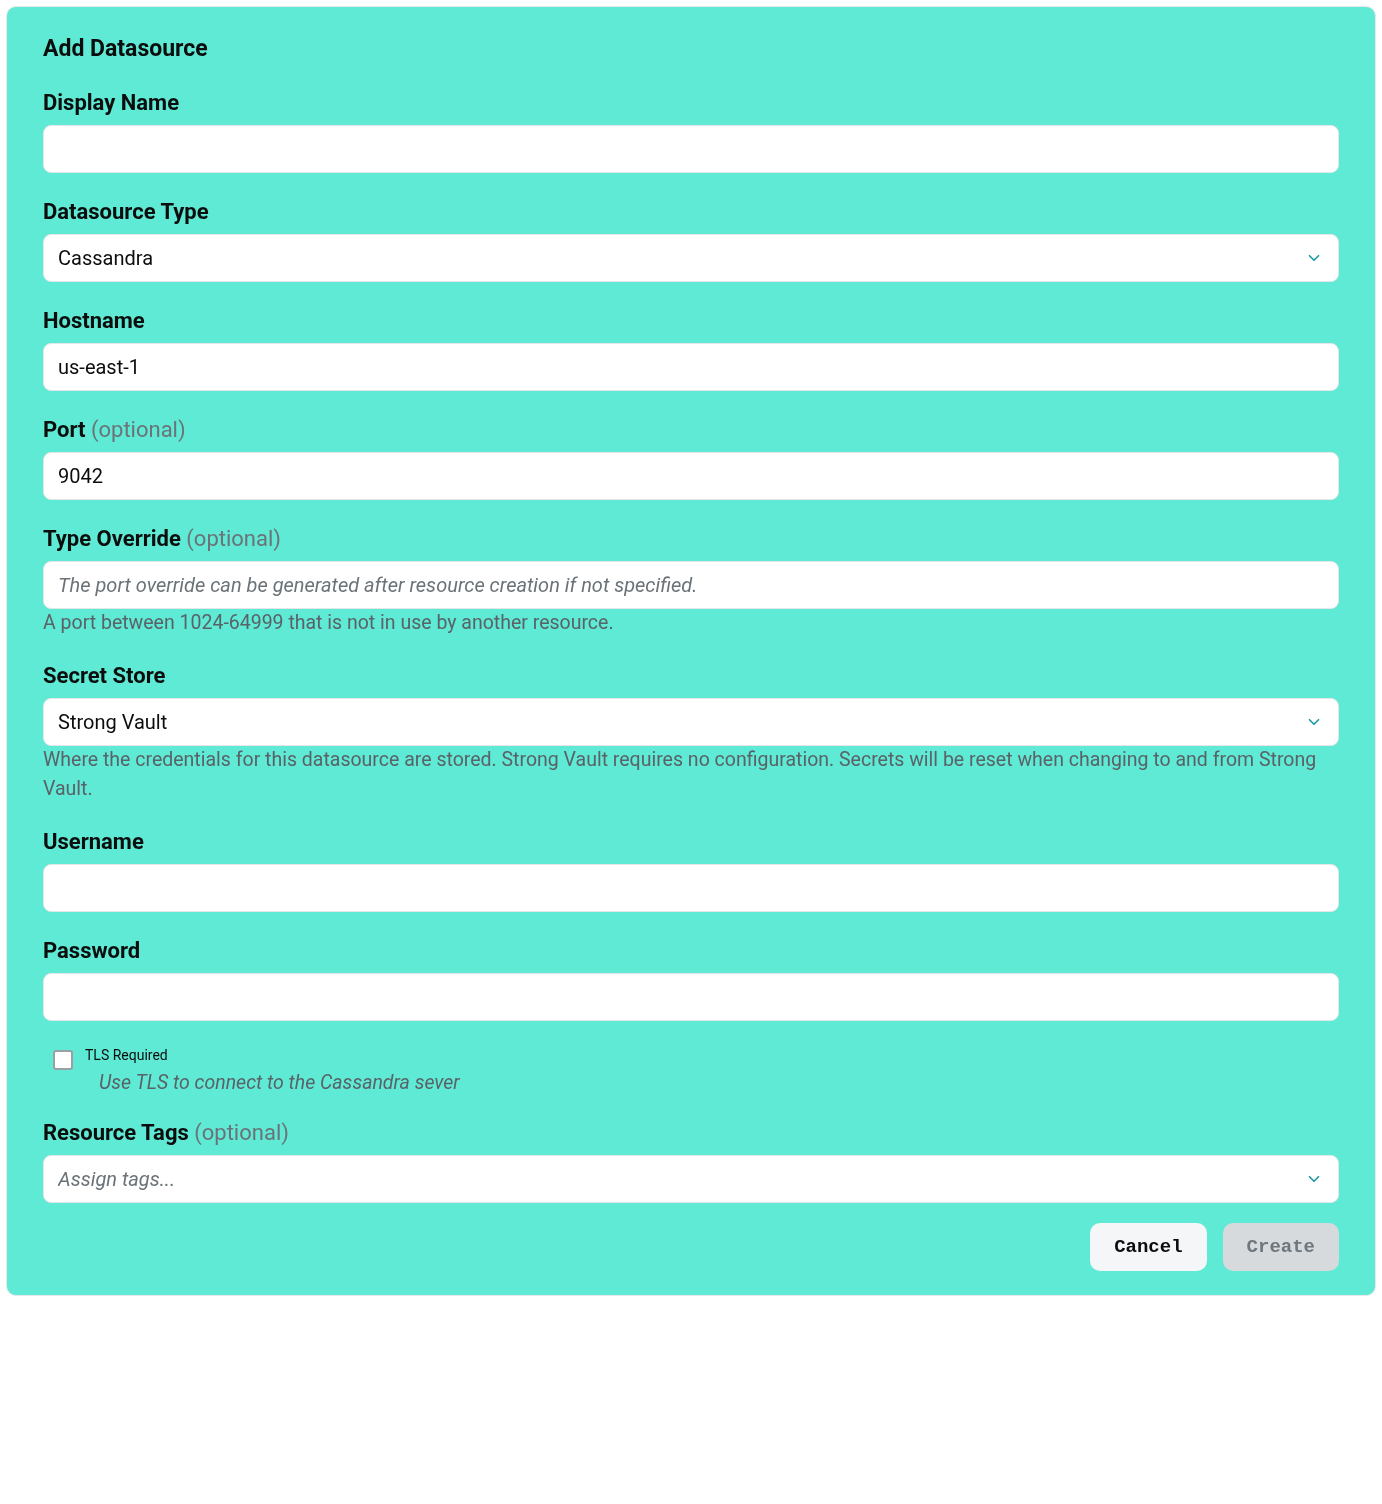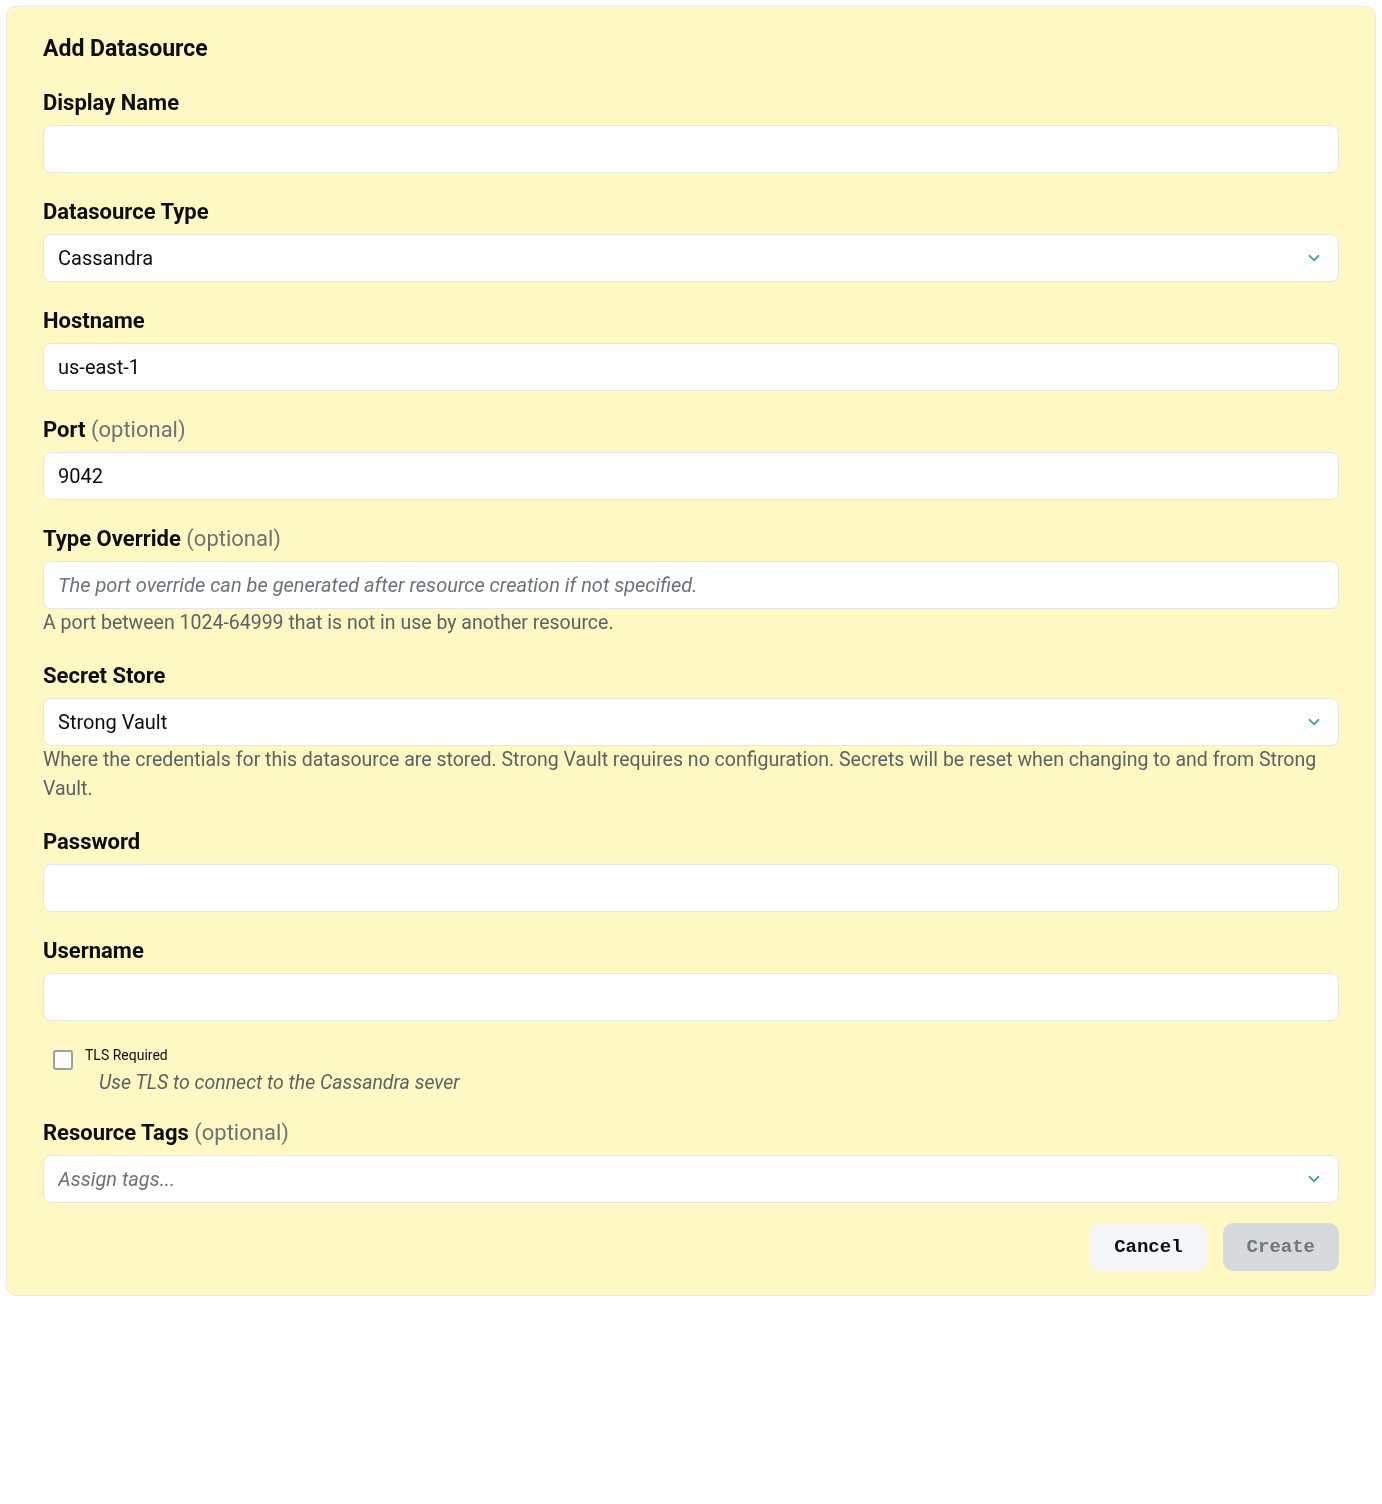--- a/index.html
+++ b/index.html
@@ -9,21 +9,21 @@
   }
   body {
     font-family: -apple-system, BlinkMacSystemFont, "Segoe UI", Roboto, Helvetica, Arial, sans-serif;
     background: #ffffff;
     padding: 6px;
   }
   .panel {
     border: 1px solid #e8e9ea;
     border-radius: 10px;
     padding: 28px 36px 24px 36px;
-    background: #fef9c3;
+    background: #5eead4;
   }
   .panel-title {
     font-size: 23px;
     font-weight: 700;
     color: #0c0d0d;
     margin-bottom: 28px;
   }
   .field {
     margin-bottom: 26px;
   }
@@ -204,27 +204,27 @@
       <span class="chevron">
         <svg viewBox="0 0 24 24">
             <path d="M6 9l6 6 6-6"></path>
           </svg>
       </span>
     </div>
     <p class="help-text">Where the credentials for this datasource are stored. Strong Vault requires no configuration. Secrets will be reset when changing to and from Strong Vault.</p>
   </div>
 
   <div class="field">
+    <label class="field-label">Username</label>
+    <input class="input" type="text" value="" style="">
+  </div>
+
+  <div class="field">
     <label class="field-label">Password</label>
     <input class="input" type="password" value="" style="">
-  </div>
-
-  <div class="field">
-    <label class="field-label">Username</label>
-    <input class="input" type="text" value="" style="">
   </div>
 
   <div class="field">
     <div class="checkbox-row">
       <div class="checkbox"></div>
       <div class="checkbox-texts">
         <span class="checkbox-label">TLS Required</span>
         <span class="checkbox-help">Use TLS to connect to the Cassandra sever</span>
       </div>
     </div>

